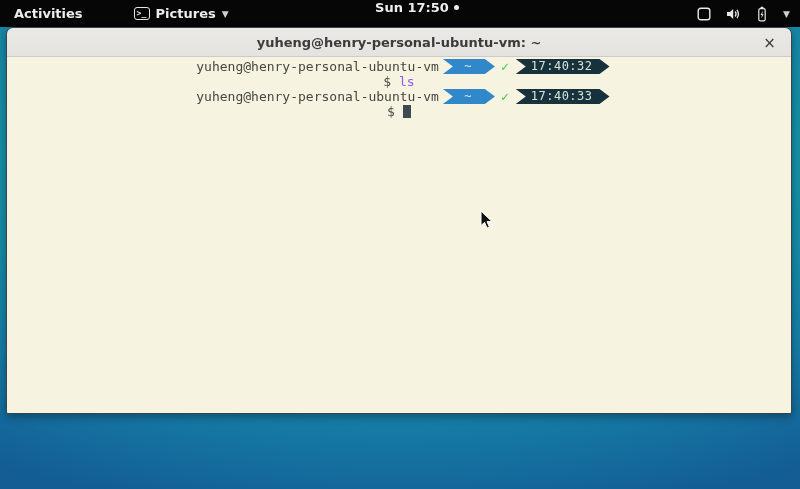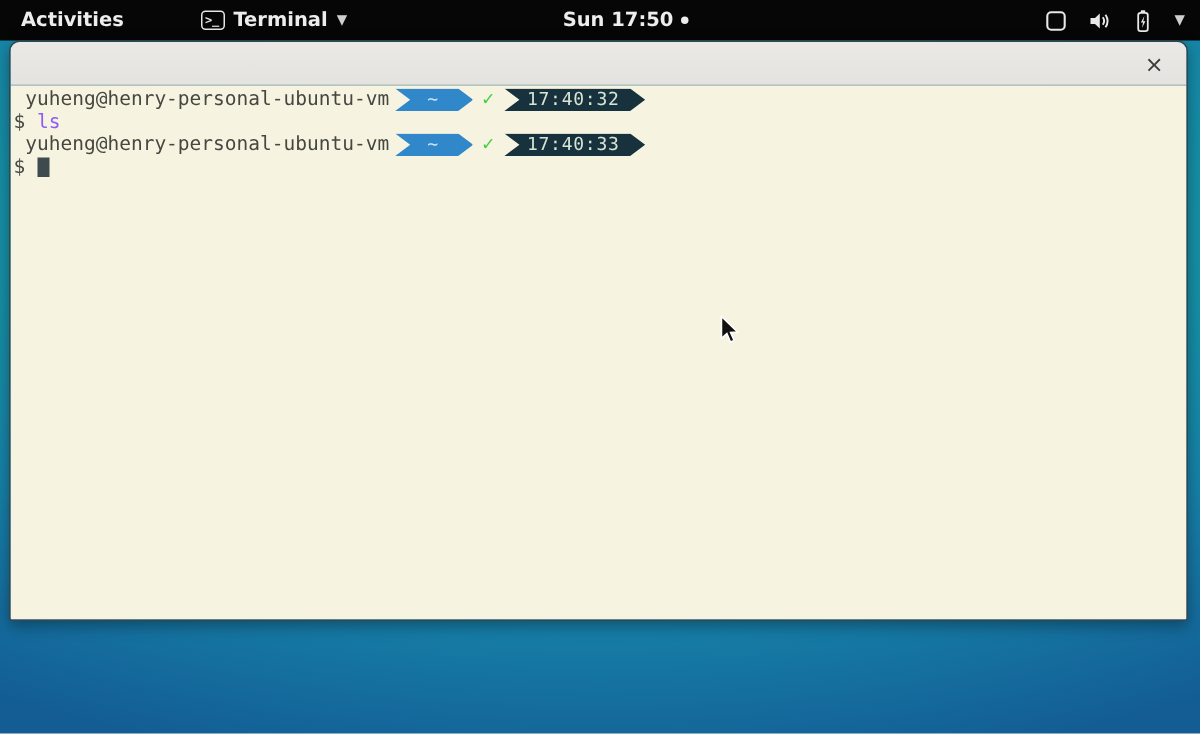--- a/index.html
+++ b/index.html
@@ -21,21 +21,21 @@
   .activities { padding: 0 14px; height: 100%; display: flex; align-items: center; cursor: pointer; }
   .appmenu { display: flex; align-items: center; gap: 6px; padding: 0 10px; height: 100%; cursor: pointer; }
   .term-icon {
     width: 16px; height: 13px; border: 1px solid #e6e6e6; border-radius: 3px;
     font-family: "DejaVu Sans Mono", monospace; font-size: 8px; line-height: 11px;
     padding-left: 2px; color: #e6e6e6; font-weight: 700;
   }
   .caret { font-size: 9px; color: #cfcfcf; }
   .topbar-center {
     position: absolute; left: 0; right: 0; top: 0; height: 27px;
-    display: flex; align-items: center; justify-content: center; pointer-events: none; padding-left: 34px;
+    display: flex; align-items: flex-start; justify-content: center; pointer-events: none; padding-left: 34px;
   }
   .clock-group { display: flex; align-items: center; gap: 5px; pointer-events: auto; cursor: pointer; }
   .notif-dot { width: 5px; height: 5px; border-radius: 50%; background: #ededed; }
   .topbar-right { margin-left: auto; display: flex; align-items: center; gap: 13px; padding-right: 10px; height: 100%; }
   .sysicon { display: flex; align-items: center; }
 
   
   .window {
     position: absolute; left: 6px; top: 27px; width: 786px; height: 387px;
     border: 1px solid #35464e; border-radius: 7px 7px 2px 2px;
@@ -54,21 +54,21 @@
     display: flex; align-items: center; justify-content: center;
     font-size: 15px; color: #3a3a3a; cursor: pointer; border-radius: 3px;
   }
   .term-body {
     flex: 1; background: #f7f3e1;
     font-family: "DejaVu Sans Mono", "Liberation Mono", monospace;
     font-size: 13px; line-height: 15px;
     padding: 2px 2px 0 2px;
     color: #474741;
   }
-  .term-line { height: 15px; display: flex; align-items: center; white-space: pre; }
+  .term-line { height: 15px; display: flex; align-items: center; white-space: pre; justify-content: center; }
   .user-host { color: #474741; white-space: pre; }
 
   
   .pl-seg {
     height: 15px; display: inline-flex; align-items: center; justify-content: center;
     font-size: 12px;
   }
   .pl-cwd {
     background: #3088cb; color: #cfe6f7; min-width: 52px;
     margin-left: 4px; padding: 0 14px 0 12px;
@@ -93,21 +93,21 @@
   .mouse { position: absolute; left: 480px; top: 210px; pointer-events: none; }
 </style>
 </head>
 <body>
 
 <div class="topbar">
   <div class="topbar-left">
     <div class="activities">Activities</div>
     <div class="appmenu">
       <span class="term-icon">&gt;_</span>
-      <span>Terminal</span>
+      <span>Pictures</span>
       <span class="caret">▼</span>
     </div>
   </div>
   <div class="topbar-center">
     <div class="clock-group">
       <span>Sun 17:50</span>
       <span class="notif-dot"></span>
     </div>
   </div>
   <div class="topbar-right">
@@ -129,20 +129,21 @@
         <rect x="4.8" y="2.6" width="6.4" height="12.2" rx="1.6" fill="none" stroke="#e8e8e8" stroke-width="1.2"></rect>
         <path d="M8.9 4.6 L6.6 9 L8 9 L7.3 12.6 L9.6 8.2 L8.2 8.2 Z" fill="#e8e8e8"></path>
       </svg>
     </span>
     <span class="caret">▼</span>
   </div>
 </div>
 
 <div class="window">
   <div class="titlebar">
+    <span class="title-text">yuheng@henry-personal-ubuntu-vm: ~</span>
     <span class="close-btn">×</span>
   </div>
 
   <div class="term-body">
 
     <div class="term-line">
       <span class="user-host"> yuheng@henry-personal-ubuntu-vm</span>
       <span class="pl-seg pl-cwd">~</span>
       <span class="pl-check">✓</span>
       <span class="pl-seg pl-time">17:40:32</span>

